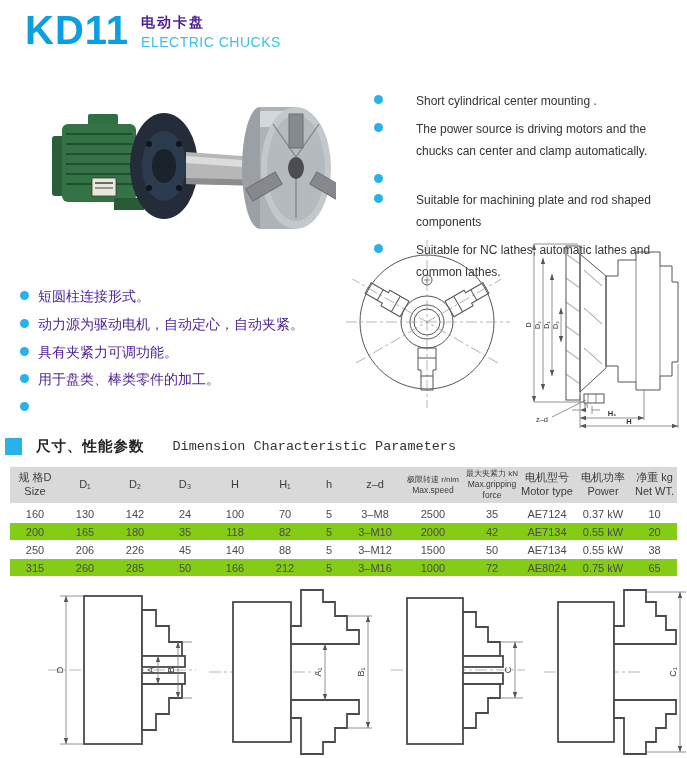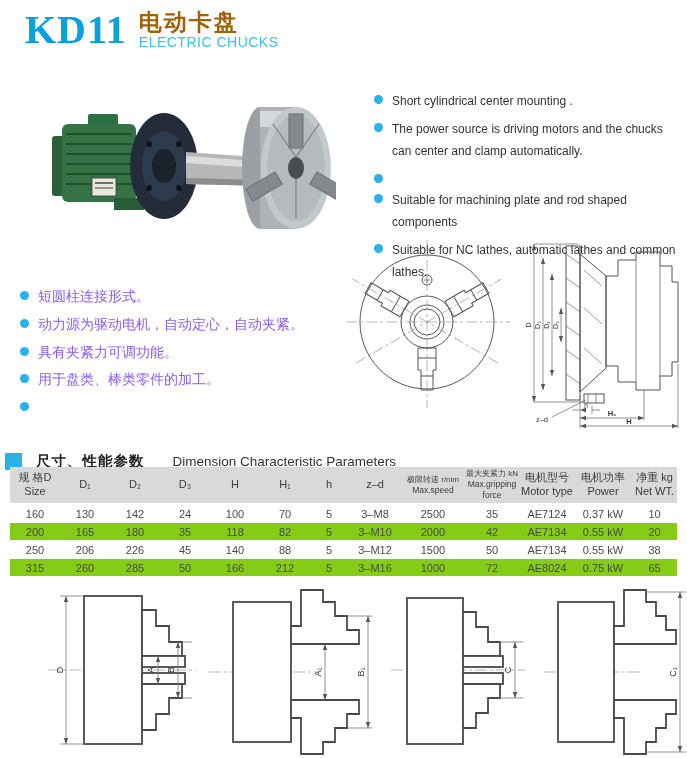--- a/index.html
+++ b/index.html
@@ -1,37 +1,37 @@
 <!DOCTYPE html>
 <html><head>
 <meta charset="utf-8">
 <style>
   html,body{margin:0;padding:0;background:#fff;}
   body{font-family:"Liberation Sans","DejaVu Sans",sans-serif;}
   .page{position:relative;width:687px;height:758px;background:#fff;overflow:hidden;}
 
   
   .hdr{position:absolute;left:25px;top:8px;display:flex;align-items:flex-start;}
-  .model{font-size:40px;font-weight:bold;color:#0a9fe0;letter-spacing:1px;line-height:44px;font-family:Liberation Serif, serif;}
+  .model{font-size:40px;font-weight:bold;color:#0a9fe0;letter-spacing:1px;line-height:44px;}
   .hdr-titles{margin-left:12px;padding-top:2px;}
-  .t-cn{font-size:23px;font-weight:bold;color:#a16207;letter-spacing:2px;line-height:24px;}
+  .t-cn{font-size:14px;font-weight:bold;color:#4c1d95;letter-spacing:2px;line-height:24px;}
   .t-en{font-size:14px;color:#3ac0ee;letter-spacing:.5px;line-height:17px;}
 
   
   ul.feat{list-style:none;margin:0;padding:0;position:absolute;}
   ul.feat li{display:flex;align-items:flex-start;}
   .dot{width:9px;height:9px;border-radius:50%;background:#29b2e7;flex:none;margin-top:5px;margin-right:9px;}
   .feat-en{left:374px;top:90px;width:308px;}
-  .feat-en li{margin-bottom:6px;font-size:12px;color:#333;line-height:1.85;}
+  .feat-en li{margin-bottom:6px;font-size:12px;color:#333;line-height:1.85;gap:24px;}
   .feat-cn{left:20px;top:288px;width:335px;}
-  .feat-cn li{margin-bottom:11px;font-size:14px;color:#8b5cf6;line-height:1.2;}
+  .feat-cn li{margin-bottom:11px;font-size:14px;color:#4c1d95;line-height:1.2;}
   .feat-cn .dot{margin-top:3px;}
 
   
-  .sec{position:absolute;left:5px;top:452px;display:flex;align-items:center;}
+  .sec{position:absolute;left:5px;top:437px;display:flex;align-items:center;font-family:Liberation Mono, monospace;}
   .sq{width:17px;height:17px;background:#29b2e7;flex:none;}
   .sec-cn{font-size:14.5px;font-weight:bold;color:#222;margin-left:14px;letter-spacing:1px;}
   .sec-en{font-size:13.5px;color:#333;margin-left:28px;}
 
   
   table.spec{position:absolute;left:10px;top:467px;width:667px;border-collapse:separate;border-spacing:0;table-layout:fixed;font-size:11px;color:#4a4a4a;}
   table.spec thead th{background:#d9d9d9;font-weight:normal;height:36px;padding:0;border-bottom:2px solid #fff;color:#3c3c3c;font-size:11px;}
   .th-in{display:flex;flex-direction:column;justify-content:center;align-items:center;height:100%;line-height:1.25;}
   .hl:empty{display:none;}
   th.sm .hl{font-size:8px;}

